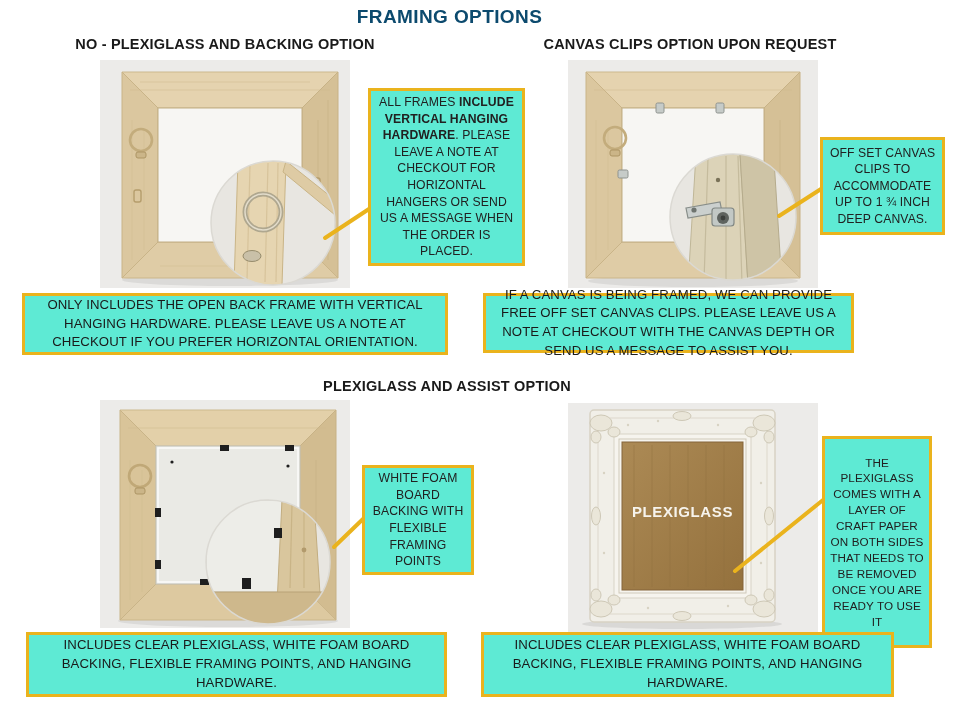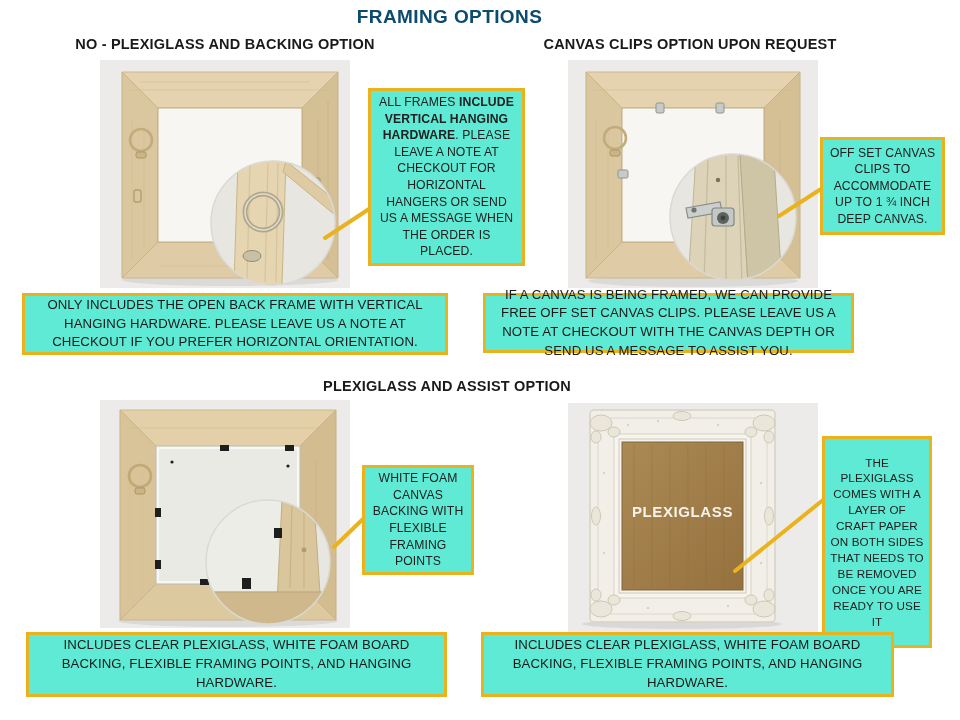--- a/index.html
+++ b/index.html
@@ -256,21 +256,21 @@
 
 <div class="abs ybox" style="left:368px;top:88px;width:157px;height:178px;">
   <div class="callout-text"><span>ALL FRAMES </span><span class="bold">INCLUDE VERTICAL HANGING HARDWARE</span><span>. PLEASE LEAVE A NOTE AT CHECKOUT FOR HORIZONTAL HANGERS OR SEND US A MESSAGE WHEN THE ORDER IS PLACED.</span></div>
 </div>
 
 <div class="abs ybox" style="left:820px;top:137px;width:125px;height:98px;">
   <div class="callout-text" style="padding:4px 5px;">OFF SET CANVAS CLIPS TO ACCOMMODATE UP TO 1 ¾ INCH DEEP CANVAS.</div>
 </div>
 
 <div class="abs ybox" style="left:362px;top:465px;width:112px;height:110px;">
-  <div class="callout-text" style="padding:4px 4px;">WHITE FOAM CANVAS BACKING WITH FLEXIBLE FRAMING POINTS</div>
+  <div class="callout-text" style="padding:4px 4px;">WHITE FOAM BOARD BACKING WITH FLEXIBLE FRAMING POINTS</div>
 </div>
 
 <div class="abs ybox" style="left:822px;top:408px;width:110px;height:212px;margin-top:28px;">
   <div class="callout-text-sm">THE PLEXIGLASS COMES WITH A LAYER OF CRAFT PAPER ON BOTH SIDES THAT NEEDS TO BE REMOVED ONCE YOU ARE READY TO USE IT</div>
 </div>
 
 <div class="abs ybox" style="left:22px;top:293px;width:426px;height:62px;">
   <div class="caption-text">ONLY INCLUDES THE OPEN BACK FRAME WITH VERTICAL HANGING HARDWARE. PLEASE LEAVE US A NOTE AT CHECKOUT IF YOU PREFER HORIZONTAL ORIENTATION.</div>
 </div>
 

